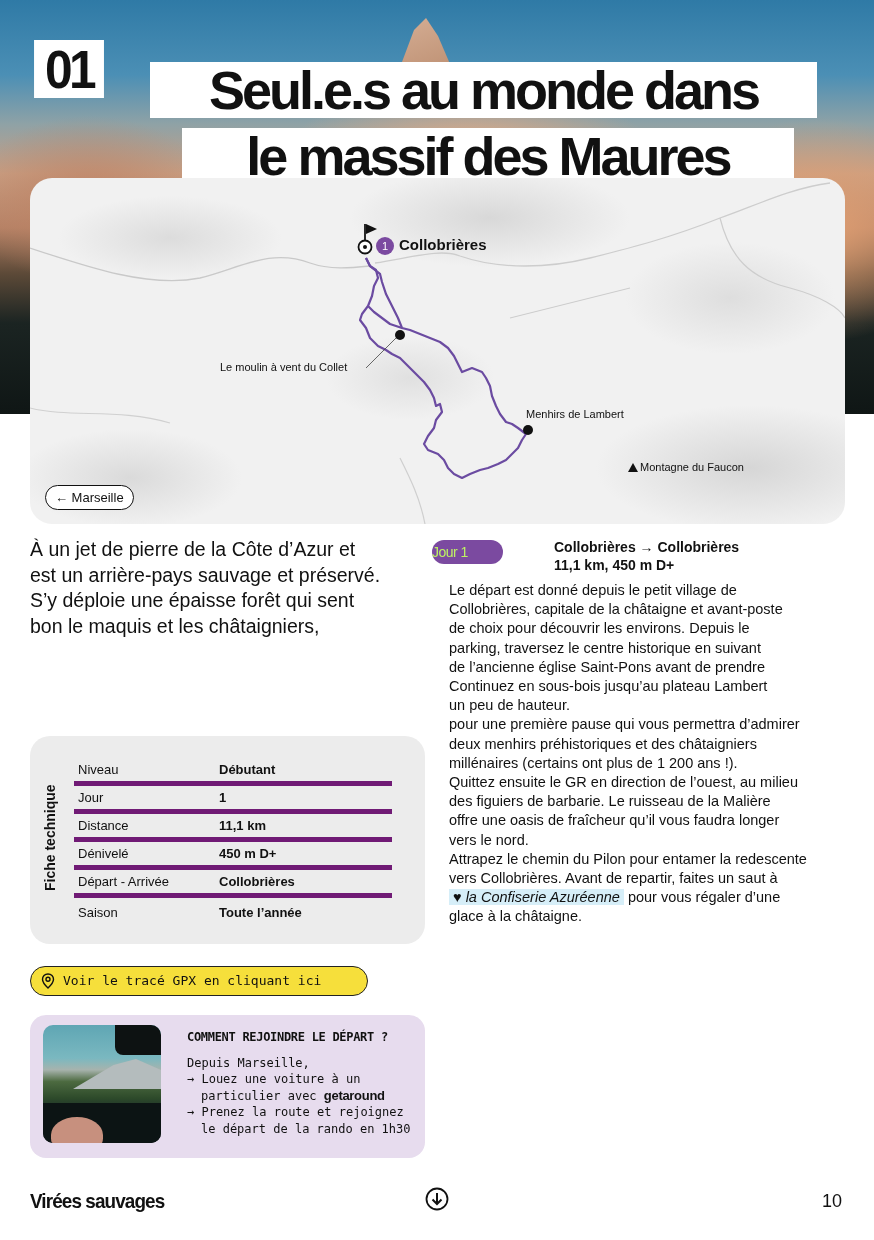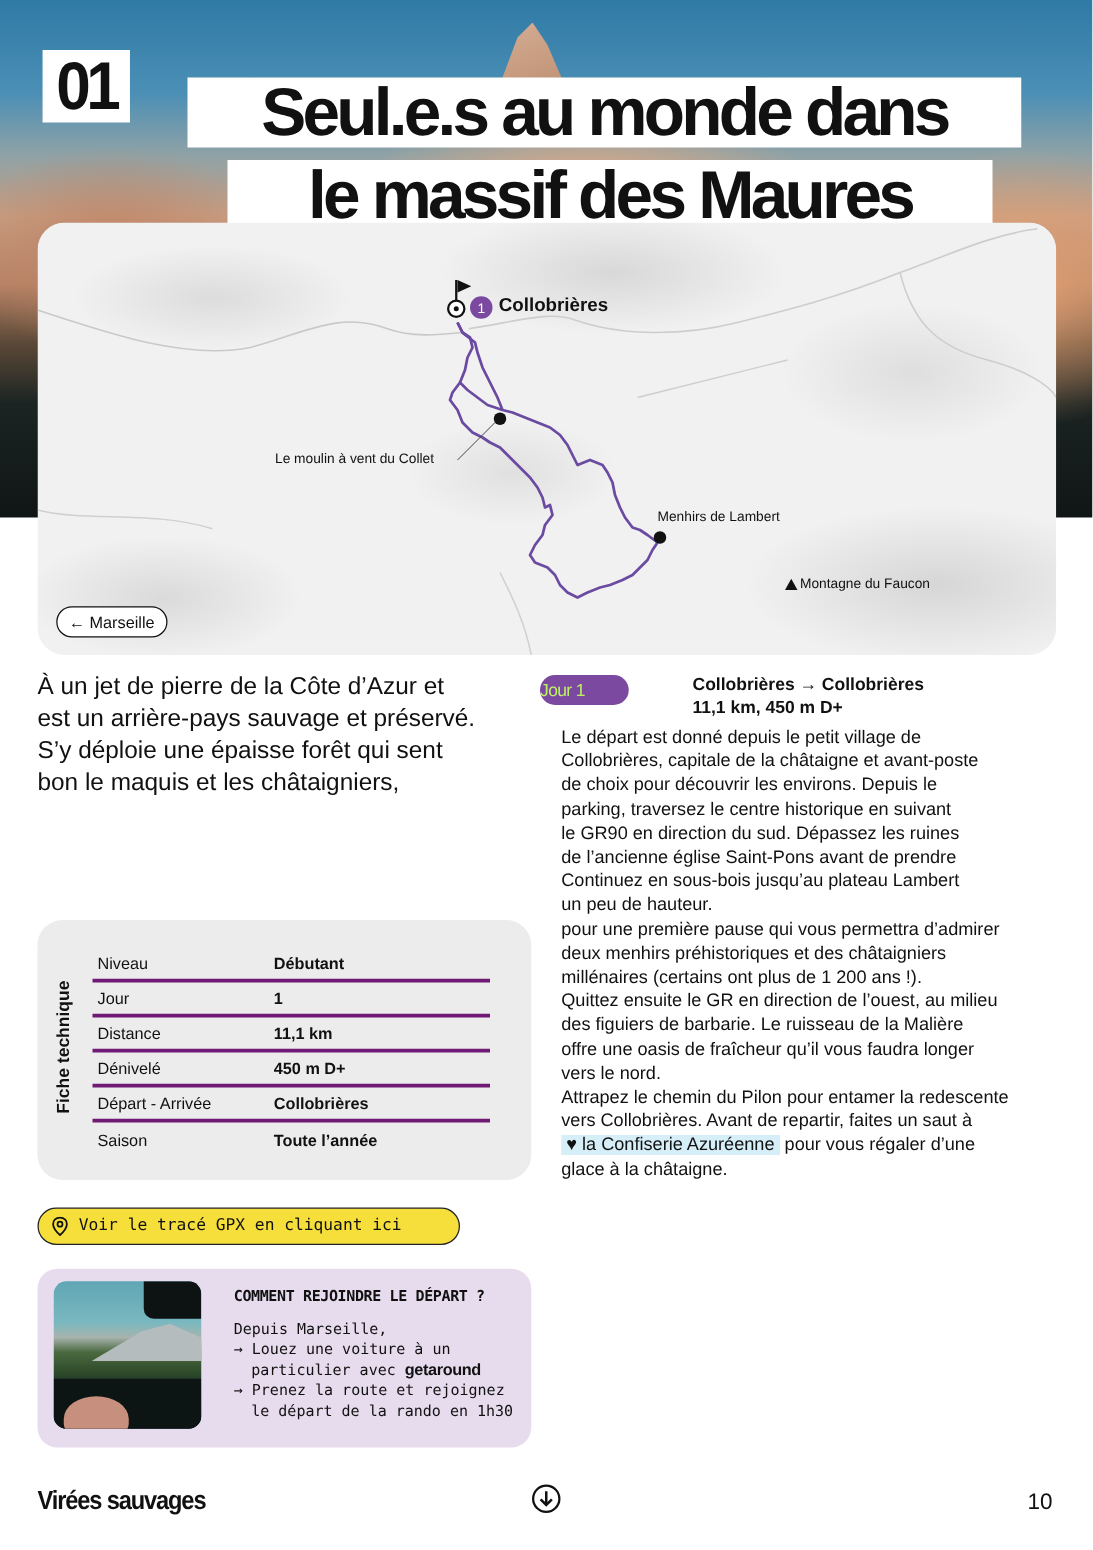--- a/index.html
+++ b/index.html
@@ -69,21 +69,21 @@
   }
   .fiche-vertical {
     position: absolute; left: 8px; top: 104px; width: 130px;
     transform: translate(0,-50%) rotate(-90deg); transform-origin: 0 0;
     font-size: 14px; font-weight: 700; color: #111; white-space: nowrap;
     left: 12px; top: 163px;
   }
   .fiche-table { position: absolute; left: 44px; top: 22px; width: 318px; }
   .fiche-row {
     display: flex; height: 28px; align-items: center; font-size: 13px;
-    border-bottom: 3px solid #701a75;
+    border-bottom: 5px solid #701a75;
   }
   .fiche-row:last-child { border-bottom: none; }
   .fiche-row .k { width: 145px; padding-left: 4px; }
   .fiche-row .v { font-weight: 700; }
 
   
   .gpx-btn {
     position: absolute; left: 30px; top: 966px; width: 338px; height: 30px;
     background: #f6df3b; border: 1.3px solid #222; border-radius: 16px;
     font-family: "DejaVu Sans Mono", monospace; font-size: 13px; line-height: 28px;
@@ -135,21 +135,21 @@
   }
   .day-head {
     position: absolute; left: 554px; top: 538px; font-size: 14px; font-weight: 700; line-height: 18px; color: #111;
   }
   .day-head span { display: block; white-space: nowrap; }
   .day-body {
     position: absolute; left: 449px; top: 581px; width: 400px;
     font-size: 14.5px; line-height: 19.2px; color: #111;
   }
   .day-body span.l { display: block; white-space: nowrap; }
-  .highlight { background: #d6eef8; padding: 0 4px; }
+  .highlight { background: #d6eef8; padding: 0 4px; font-style: italic; }
 
   
   .footer-title {
     position: absolute; left: 30px; top: 1189px; font-size: 21px; font-weight: 700;
     letter-spacing: -1px; color: #111; transform: scaleX(0.9); transform-origin: 0 0;
   }
   .footer-icon { position: absolute; left: 425px; top: 1187px; }
   .page-num { position: absolute; left: 822px; top: 1191px; font-size: 18px; color: #111; }
 </style>
 </head>
@@ -261,21 +261,20 @@
 <div class="day-pill">Jour 1</div>
 <div class="day-head">
   <span>Collobrières → Collobrières</span>
   <span>11,1 km, 450 m D+</span>
 </div>
 <div class="day-body">
   <span class="l">Le départ est donné depuis le petit village de</span>
   <span class="l">Collobrières, capitale de la châtaigne et avant-poste</span>
   <span class="l">de choix pour découvrir les environs. Depuis le</span>
   <span class="l">parking, traversez le centre historique en suivant</span>
-  <span class="l">le GR90 en direction du sud. Dépassez les ruines</span>
   <span class="l">de l’ancienne église Saint-Pons avant de prendre</span>
   <span class="l">Continuez en sous-bois jusqu’au plateau Lambert</span>
   <span class="l">un peu de hauteur.</span>
   <span class="l">pour une première pause qui vous permettra d’admirer</span>
   <span class="l">deux menhirs préhistoriques et des châtaigniers</span>
   <span class="l">millénaires (certains ont plus de 1 200 ans !).</span>
   <span class="l">Quittez ensuite le GR en direction de l’ouest, au milieu</span>
   <span class="l">des figuiers de barbarie. Le ruisseau de la Malière</span>
   <span class="l">offre une oasis de fraîcheur qu’il vous faudra longer</span>
   <span class="l">vers le nord.</span>

